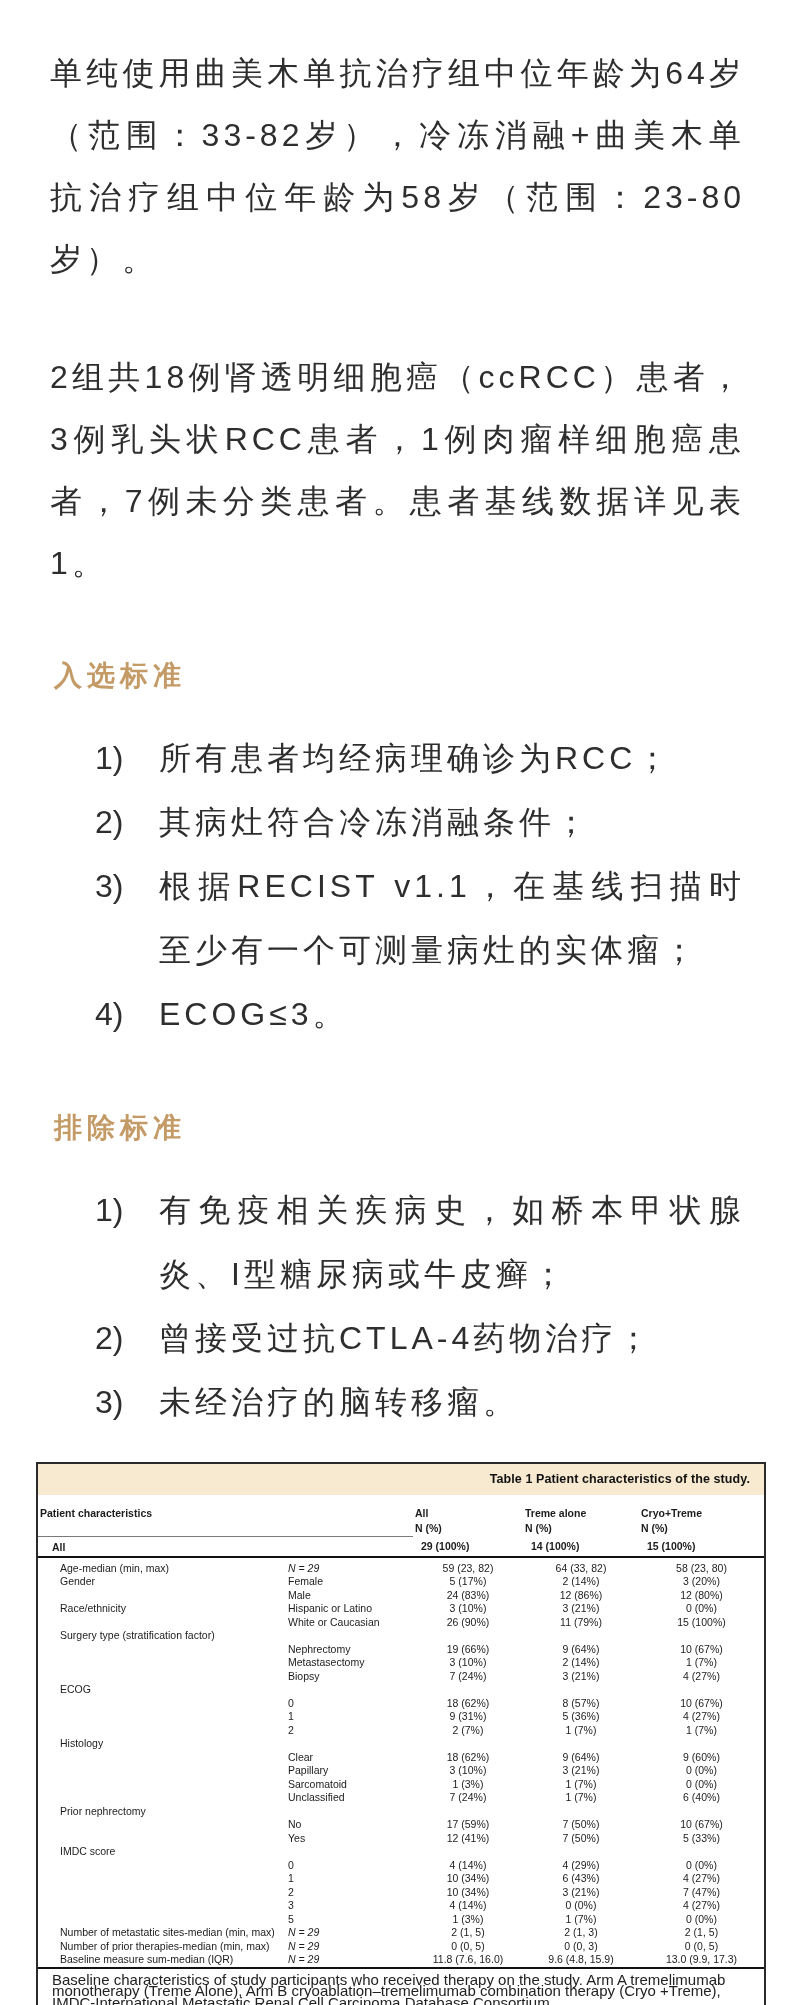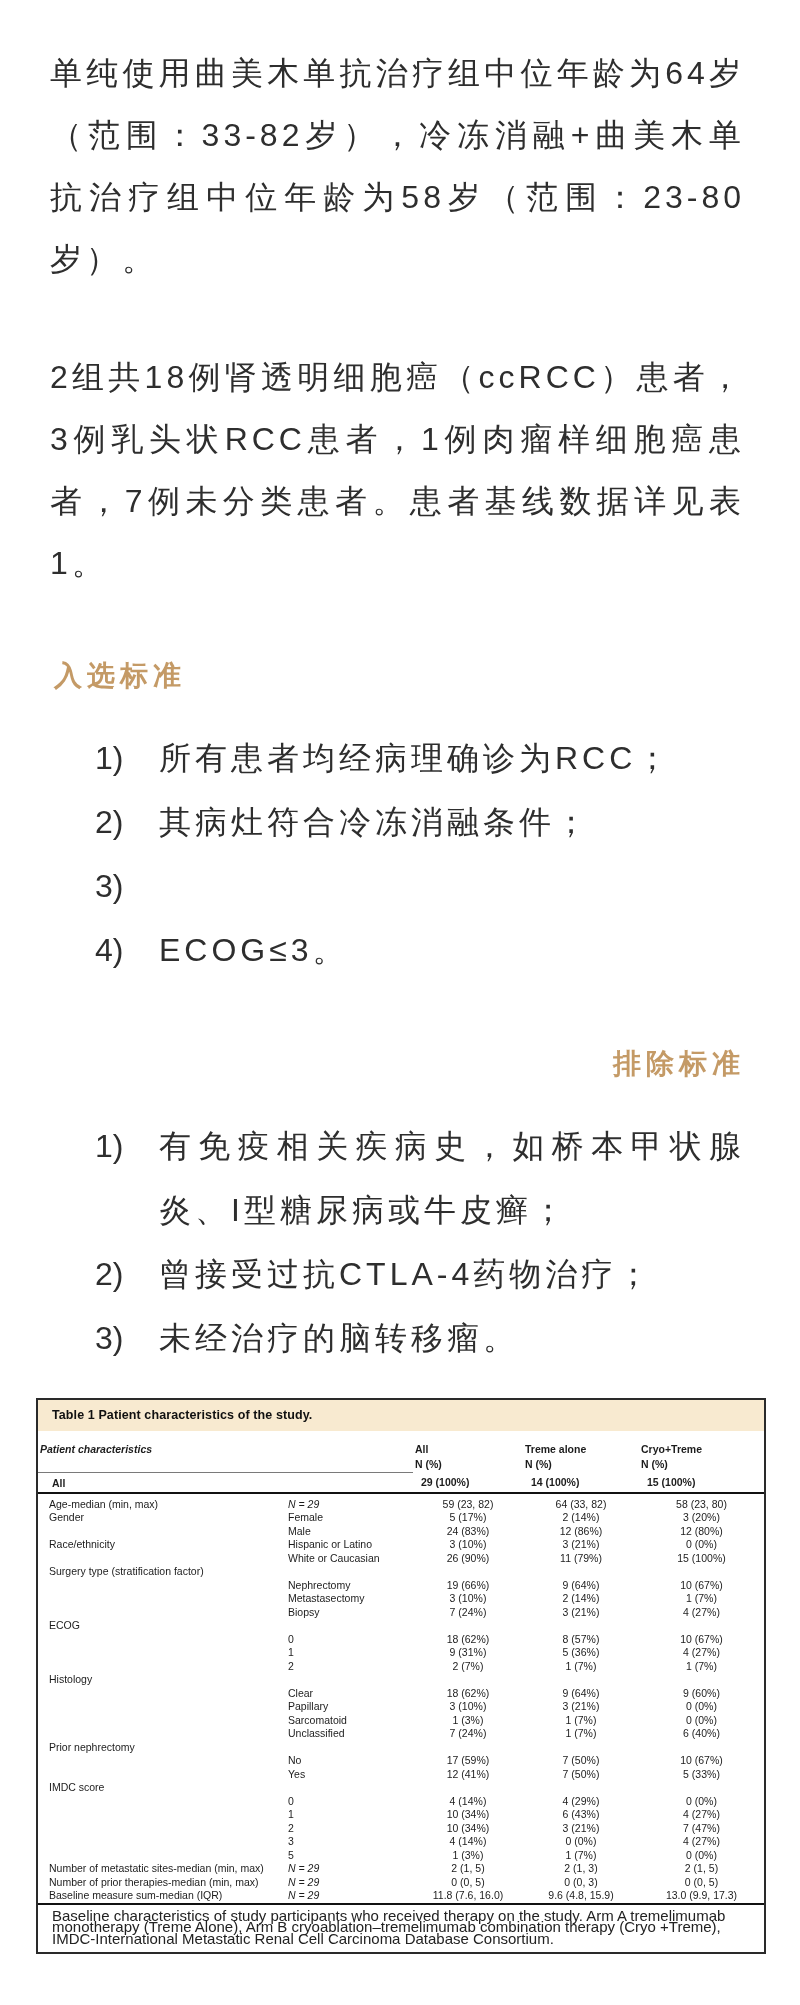--- a/index.html
+++ b/index.html
@@ -46,20 +46,21 @@
     margin: 28px 0 0 -14px;
     border: 2px solid #2a2a2a;
     background: #ffffff;
   }
   .table-title {
     padding: 8px 14px 9px 14px;
     font-size: 12.5px;
     font-weight: bold;
     color: #111111;
     letter-spacing: 0.1px;
+    text-align: right;
   }
   table.t1 {
     width: 100%;
     border-collapse: collapse;
     table-layout: fixed;
     font-size: 10.5px;
     color: #1c1c1c;
   }
   table.t1 th, table.t1 td {
     padding: 0 2px;
@@ -71,33 +72,32 @@
   }
   col.c1 { width: 248px; } col.c2 { width: 127px; }
   col.c3 { width: 110px; } col.c4 { width: 116px; } col.c5 { width: 125px; }
   tr.h1 th { padding-top: 10px; font-weight: bold; line-height: 16px; }
   tr.h2 th { font-weight: bold; line-height: 15px; }
   th.lblcell {
     vertical-align: top;
     padding-left: 14px;
     font-weight: bold;
     border-bottom: 1.5px solid #7a7a7a;
-    font-style: italic;
   }
   th.grp { padding-left: 8px; }
   tr.h3 td {
     font-weight: bold;
     line-height: 17px;
     padding-top: 2px;
     border-bottom: 2.5px solid #111111;
   }
   tr.h3 td.allLbl { padding-left: 14px; }
   tr.h3 td.tot { text-align: left; padding-left: 8px; margin-left: 36px; }
   tbody.tb tr:first-child td { padding-top: 4px; }
-  tbody.tb td.lbl { padding-left: 11px; }
+  tbody.tb td.lbl { padding-left: 22px; }
   tbody.tb td.sub { padding-left: 2px; }
   tbody.tb td.sub.nv { font-style: italic; }
   tbody.tb td.num { text-align: center; }
   .footnote {
     border-top: 2px solid #111111;
     padding: 5px 14px 8px 14px;
     font-size: 15px;
     line-height: 11.5px;
     color: #222222;
   }
@@ -115,28 +115,29 @@
     <div class="list-item">
       <span class="num">1)</span>
       <span class="txt">所有患者均经病理确诊为RCC；</span>
     </div>
     <div class="list-item">
       <span class="num">2)</span>
       <span class="txt">其病灶符合冷冻消融条件；</span>
     </div>
     <div class="list-item">
       <span class="num">3)</span>
+      <span class="txt">根据RECIST v1.1，在基线扫描时至少有一个可测量病灶的实体瘤；</span>
     </div>
     <div class="list-item">
       <span class="num">4)</span>
       <span class="txt">ECOG≤3。</span>
     </div>
   </div>
 
-  <h2 class="sec-heading accent" style="color: rgb(196, 154, 102); text-align: right;">排除标准</h2>
+  <h2 class="sec-heading accent" style="color: rgb(196, 154, 102);">排除标准</h2>
   <div class="list">
     <div class="list-item">
       <span class="num">1)</span>
       <span class="txt">有免疫相关疾病史，如桥本甲状腺炎、I型糖尿病或牛皮癣；</span>
     </div>
     <div class="list-item">
       <span class="num">2)</span>
       <span class="txt">曾接受过抗CTLA-4药物治疗；</span>
     </div>
     <div class="list-item">

